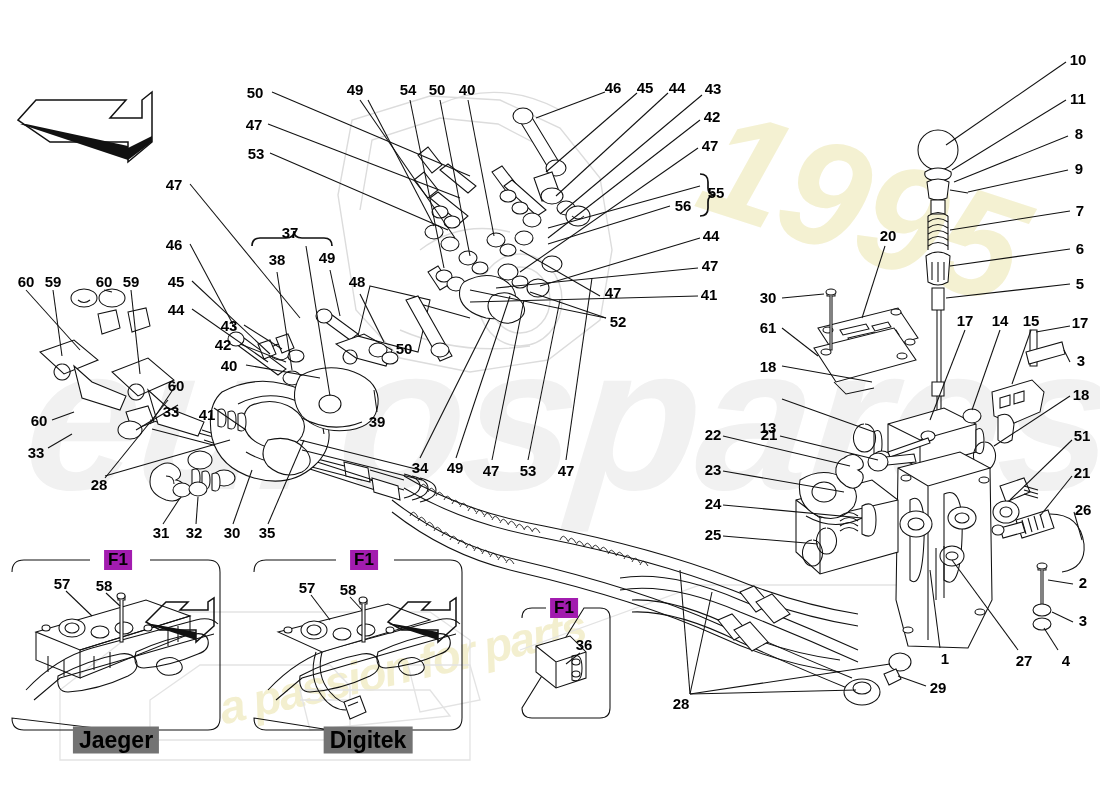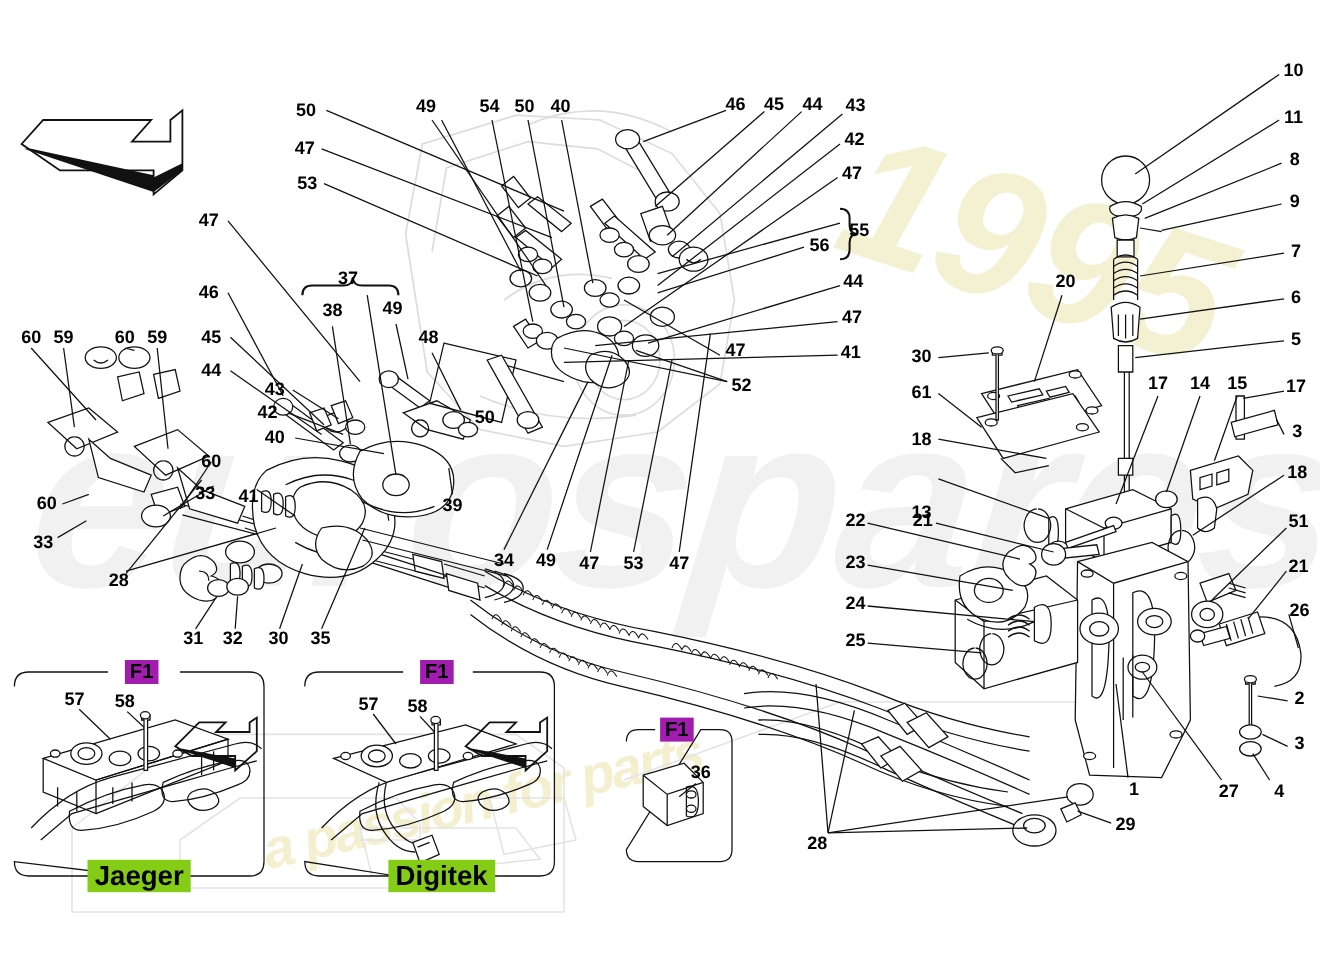--- a/index.html
+++ b/index.html
@@ -26,22 +26,23 @@
     font-size:15px;color:#000;line-height:1;white-space:nowrap;
     transform:translate(-50%,-50%);
   }
   .boxlabel{
     position:absolute;font-family:"Liberation Sans",sans-serif;font-weight:bold;
     font-size:17px;color:#000;transform:translate(-50%,-50%);background:#a21caf;
     padding:0 4px;
   }
   .brandlabel{
     position:absolute;font-family:"Liberation Sans",sans-serif;font-weight:bold;
-    font-size:23px;color:#000;transform:translate(-50%,-50%);background:#84cc16;
+    font-size:23px;color:#000;transform:translate(-50%,-50%);background:#737373;
     padding:0 6px;
+    margin-top:10px;
   }
 </style>
 </head>
 <body>
 
 <div id="stage">
 
   <div class="wm-word wm-main">eurospares</div>
   <div class="wm-word wm-1995">1995</div>
   <div class="wm-word wm-tag">a passion for parts</div>

